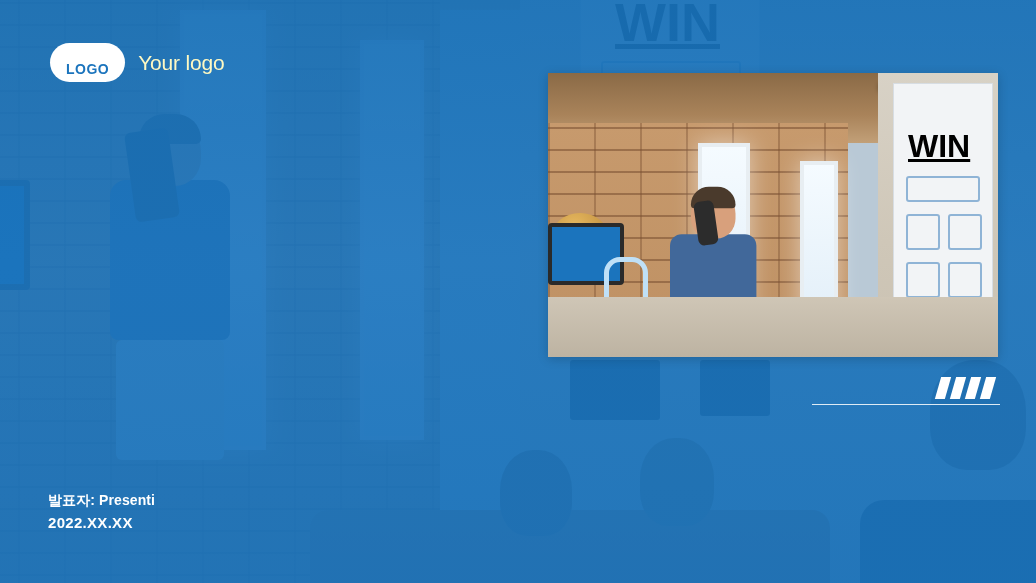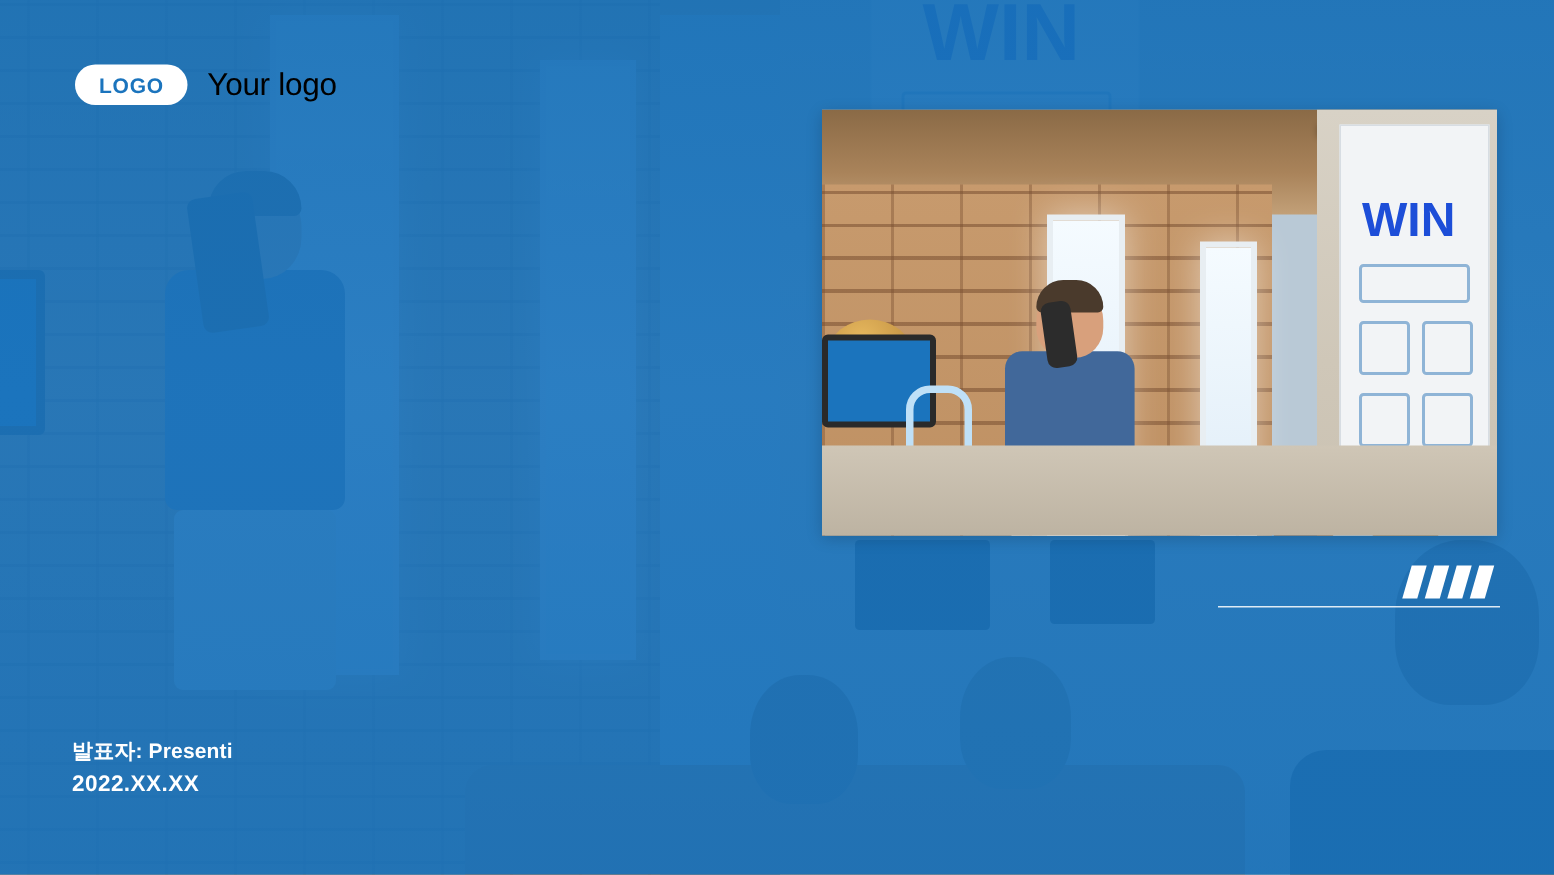--- a/index.html
+++ b/index.html
@@ -65,22 +65,23 @@
     position:absolute; left:640px; top:0; width:680px; height:840px;
     background:linear-gradient(180deg,#d8d2c6 0%, #cfc7b8 40%, #c4bbab 100%);
   }
   .sc-board {
     position:absolute; left:700px; top:20px; width:180px; height:420px;
     background:#f2f4f6;
     border:1px solid #d7dde3;
   }
   .sc-board .win {
     position:absolute; left:34px; top:80px;
-    font-size:54px; font-weight:bold; color:#1d4ed8;
+    font-size:54px; font-weight:bold; color:#000000;
     font-family:"Liberation Sans", sans-serif;
+    text-decoration:underline;
   }
   .sc-board .dg {
     position:absolute; border:2px solid #8fb4d6; border-radius:3px;
   }
   .sc-tv {
     position:absolute; left:10px; top:290px; width:140px; height:110px;
     background:#1b74bd; border:6px solid #2a2a2a; border-radius:4px;
   }
   .sc-tv:after {
     content:""; position:absolute; left:52px; top:30px;
@@ -126,26 +127,26 @@
     position:absolute; left:50px; top:43px;
     display:flex; align-items:center; gap:13px;
     z-index:8;
   }
   .logo-pill {
     background:#ffffff;
     color:#1b74bd;
     font-size:14px;
     font-weight:bold;
     letter-spacing:.5px;
-    padding:7px 16px 6px;
+    padding:19px 16px 6px;
     border-radius:999px;
     line-height:1;
   }
   .logo-text {
-    color:#000000;
+    color:#fef9c3;
     font-size:21px;
     letter-spacing:-.2px;
   }
 
   
   .title {
     position:absolute; left:18px; top:192px;
     z-index:8;
     color:#ffffff;
     font-size:60px;

